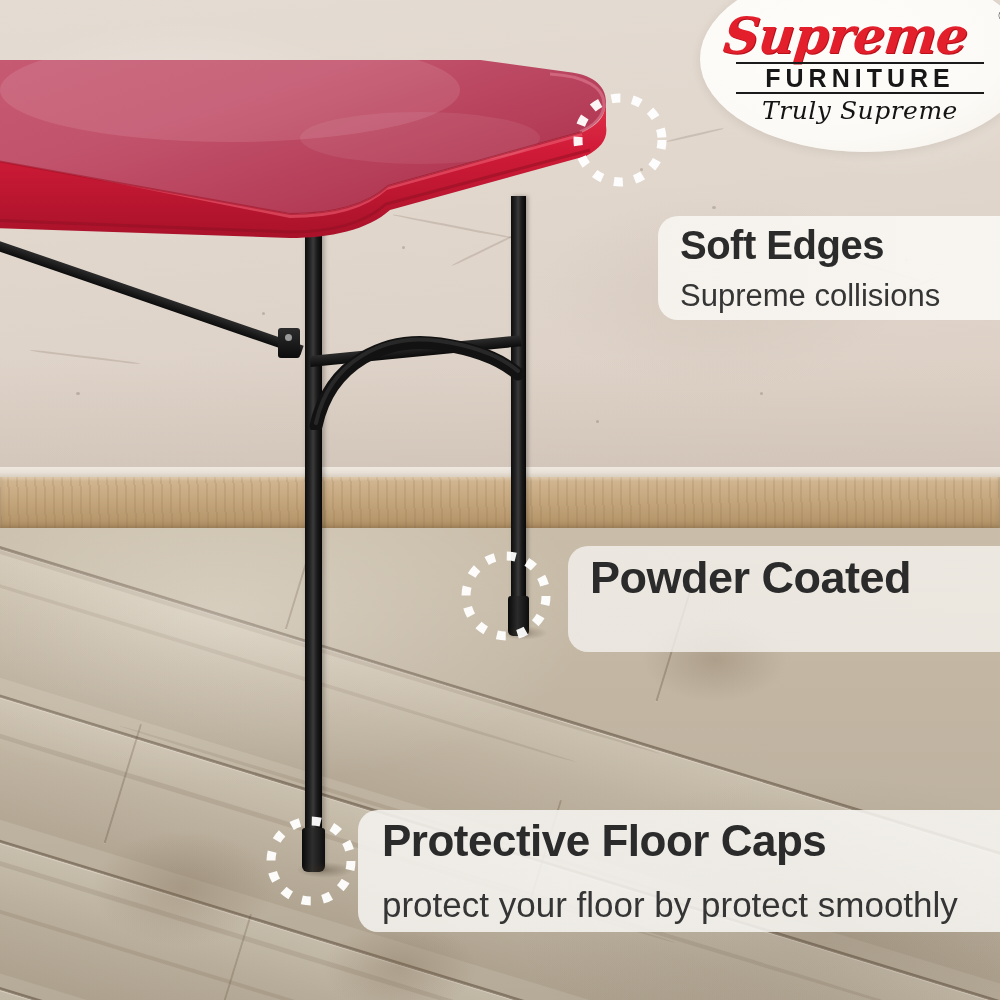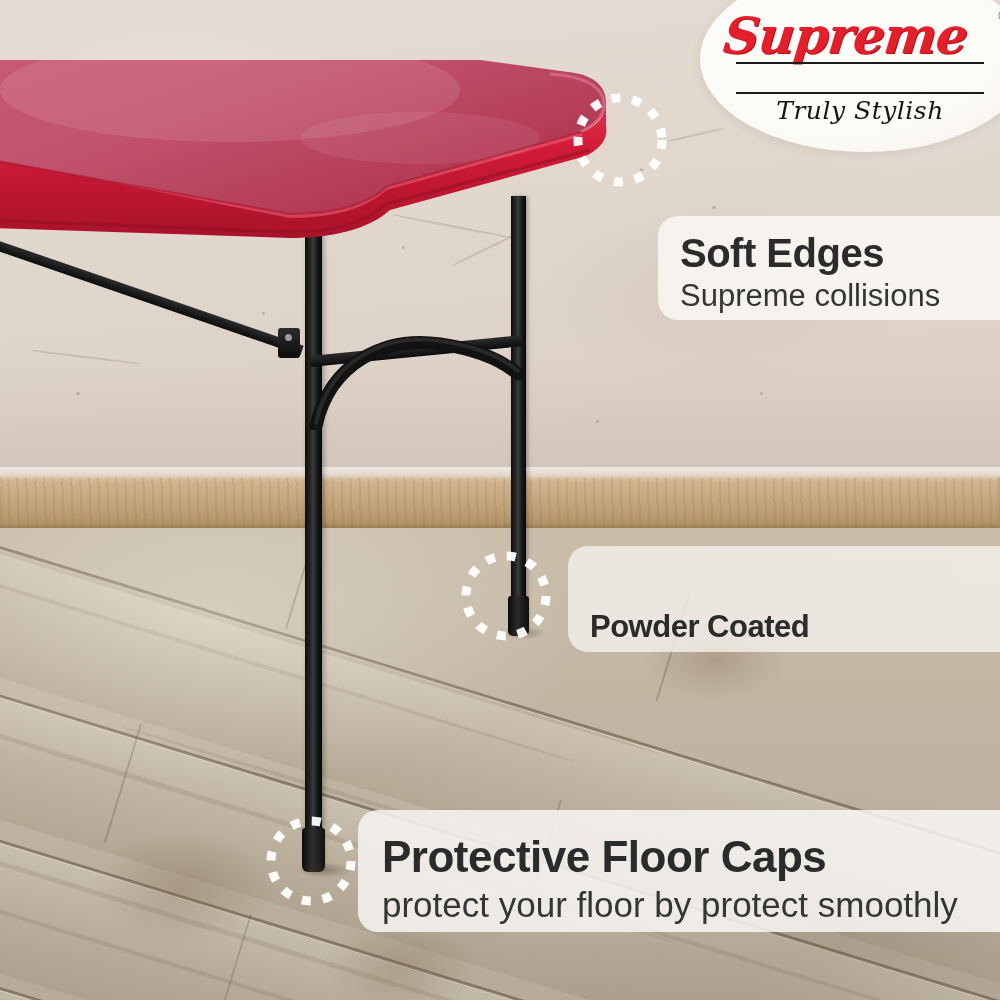--- a/index.html
+++ b/index.html
@@ -88,21 +88,21 @@
   .leg{position:absolute;background:linear-gradient(90deg,#0d0d0d 0%,#232323 28%,#3a3a3a 48%,#1a1a1a 72%,#070707 100%);}
   .brace{position:absolute;background:linear-gradient(180deg,#2c2c2c,#0c0c0c);}
 
   
   .dot-circle{position:absolute;pointer-events:none;}
 
   
   .panel{
     position:absolute;
     border-top-left-radius:20px;border-bottom-left-radius:20px;
-    display:flex;flex-direction:column;justify-content:flex-end;
+    display:flex;flex-direction:column;justify-content:space-between;
     box-sizing:border-box;
   }
   .panel .title{
     font-weight:bold;color:#2b2b2b;line-height:1.05;letter-spacing:-.5px;
     white-space:nowrap;
   }
   .panel .sub{
     color:#353535;line-height:1.08;white-space:nowrap;
   }
 
@@ -110,21 +110,21 @@
     left:658px;top:216px;width:342px;height:104px;padding:8px 0 8px 22px;
     background:linear-gradient(100deg,rgba(246,243,238,.97),rgba(250,248,244,.93));
   }
   #panel-soft .title{font-size:40px;}
   #panel-soft .sub{font-size:31px;margin-top:5px;}
 
   #panel-powder{
     left:568px;top:546px;width:432px;height:106px;padding:8px 0 8px 22px;
     background:linear-gradient(100deg,rgba(244,242,238,.80),rgba(250,249,246,.72));
   }
-  #panel-powder .title{font-size:31px;}
+  #panel-powder .title{font-size:45px;}
   #panel-powder .sub{font-size:32px;margin-top:4px;}
 
   #panel-caps{
     left:358px;top:810px;width:642px;height:122px;padding:8px 0 8px 24px;
     background:linear-gradient(100deg,rgba(243,241,237,.90),rgba(250,249,246,.84));
   }
   #panel-caps .title{font-size:44px;}
   #panel-caps .sub{font-size:35px;margin-top:6px;font-weight:normal;}
 
   
@@ -324,18 +324,19 @@
   <div class="panel" id="panel-caps">
     <div class="title">Protective Floor Caps</div>
     <div class="sub">protect your floor by protect smoothly</div>
   </div>
 
   <div id="logo">
     <div id="logo-inner">
       <div class="logo-supreme">Supreme</div>
       <div class="logo-reg">®</div>
       <div class="logo-rule r1"></div>
+      <div class="logo-furniture">FURNITURE</div>
       <div class="logo-rule r2"></div>
-      <div class="logo-tagline">Truly Stylish</div>
+      <div class="logo-tagline">Truly Supreme</div>
     </div>
   </div>
 
 </div>
 
 </body></html>

